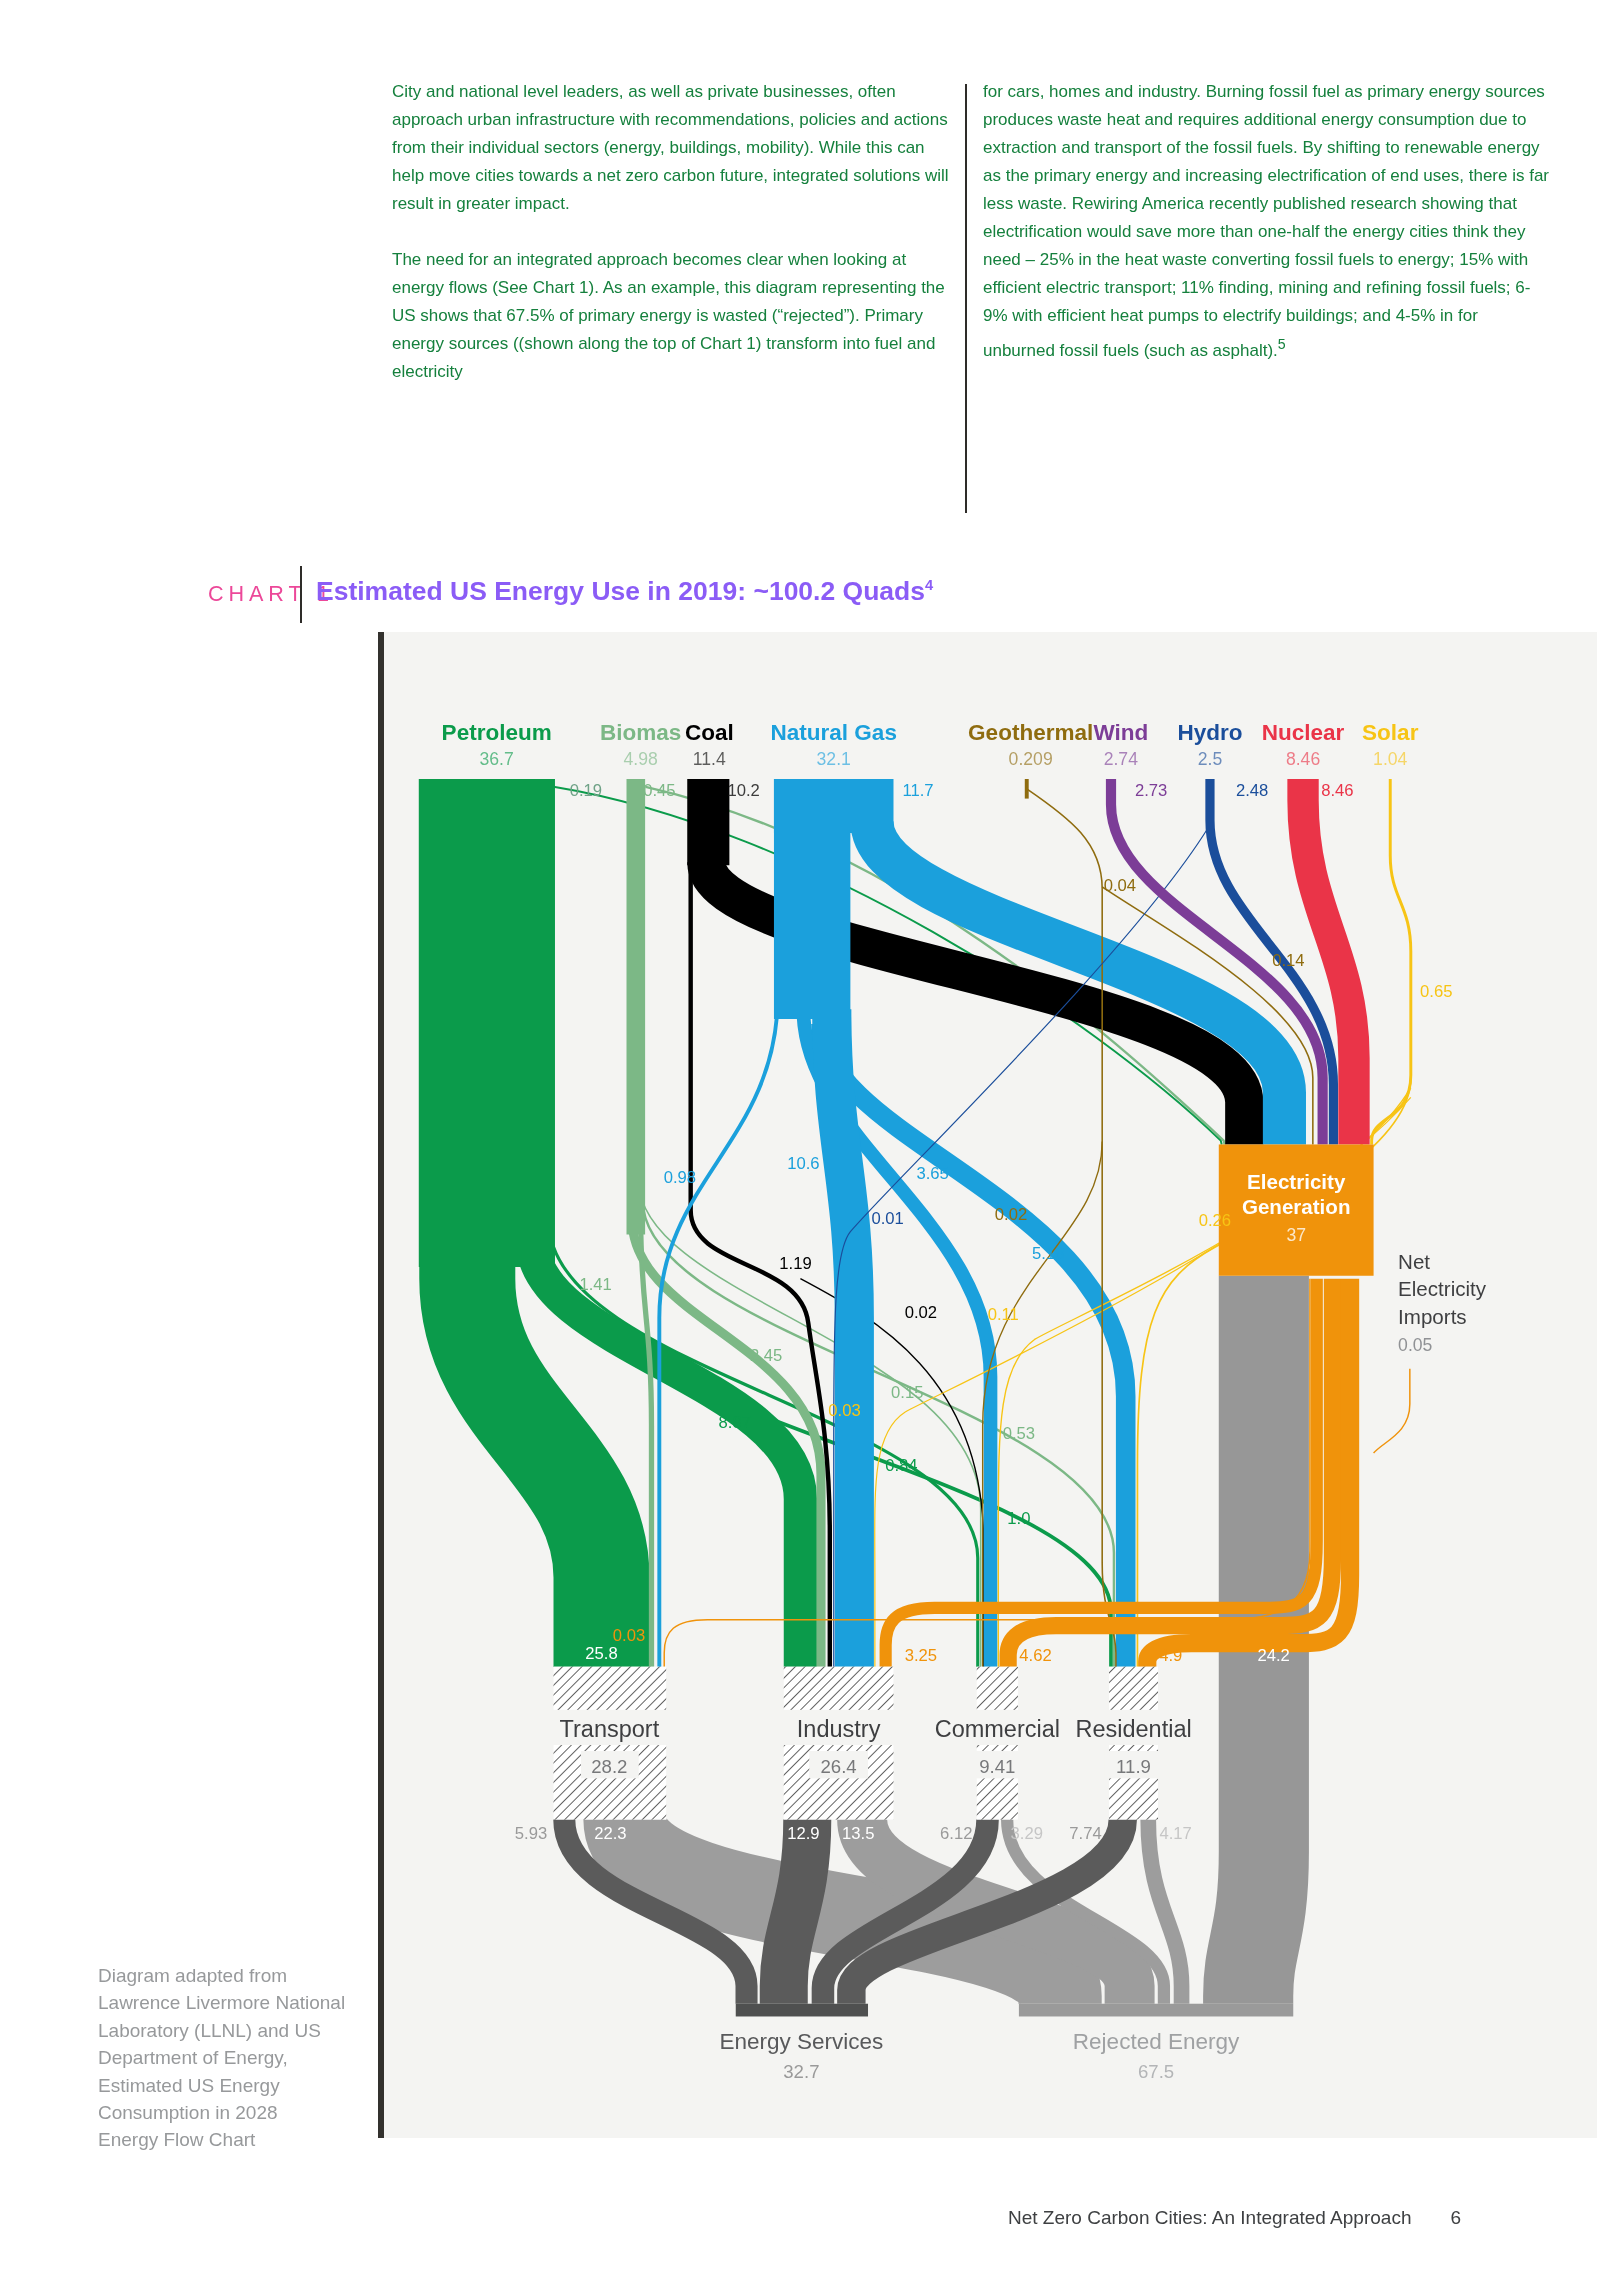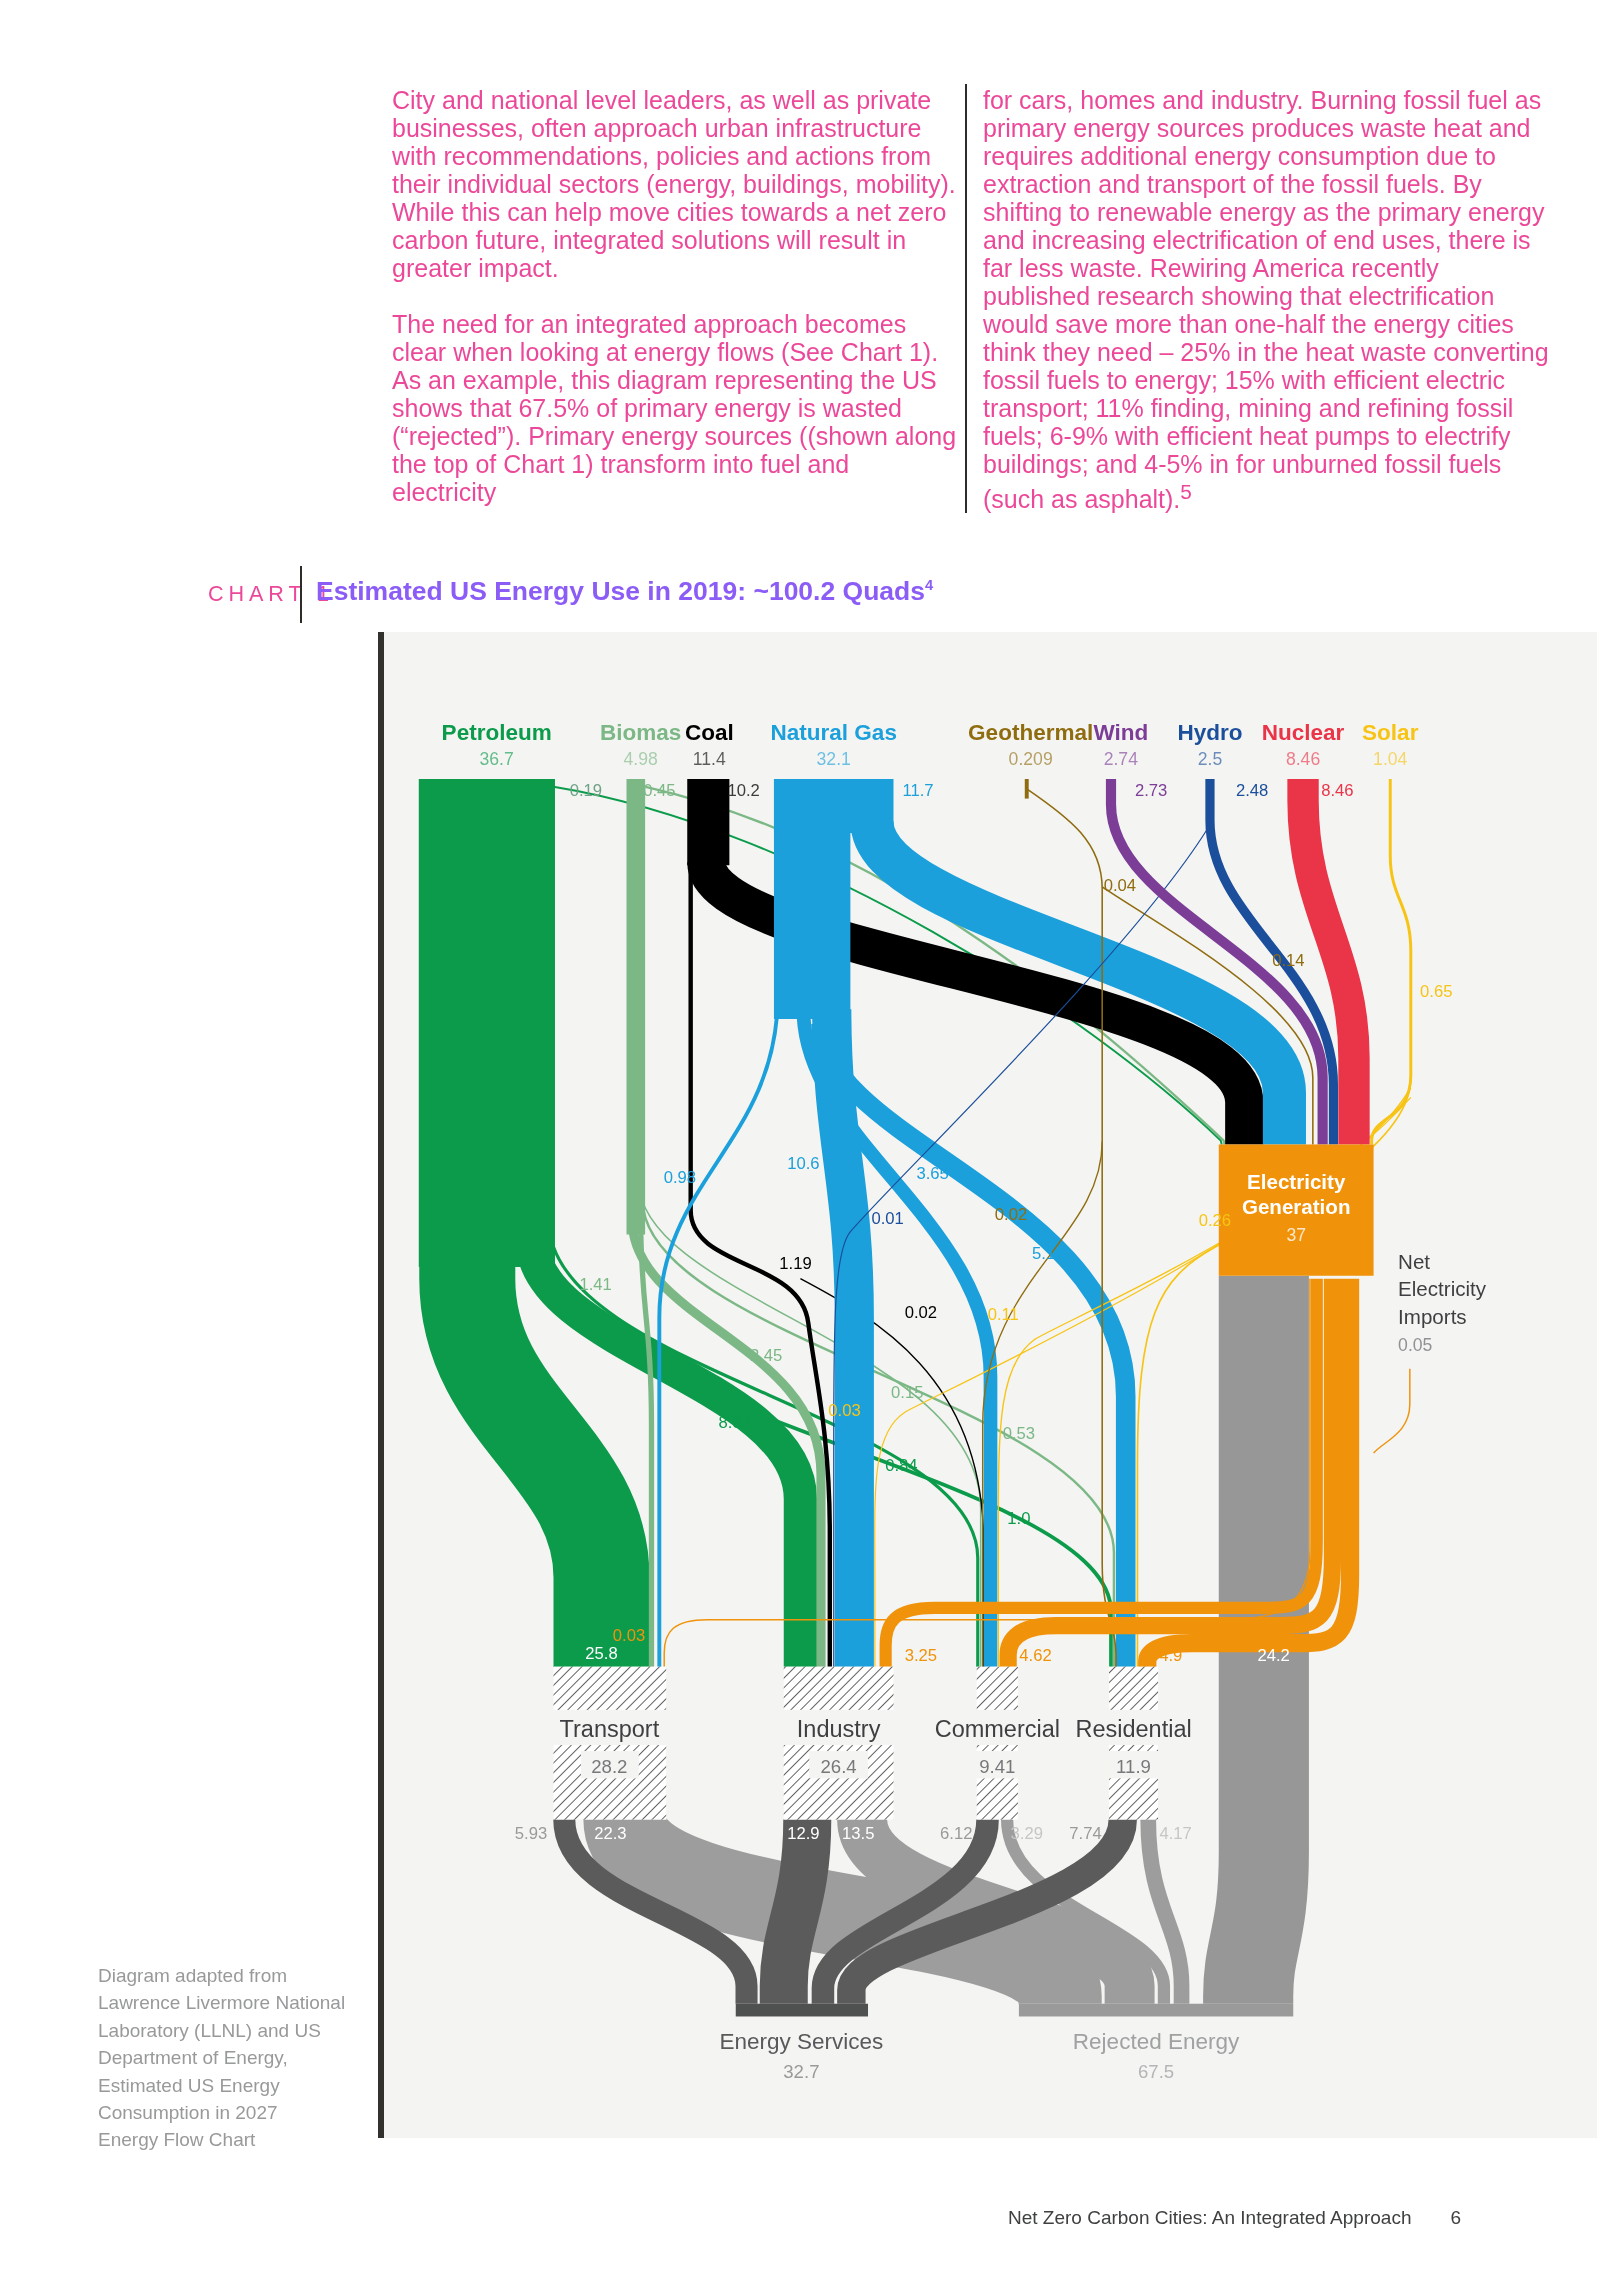--- a/index.html
+++ b/index.html
@@ -1,20 +1,20 @@
 <!DOCTYPE html>
 <html><head>
 <meta charset="utf-8">
 <style>
   html,body{margin:0;padding:0}
   body{
     width:1621px;height:2293px;position:relative;background:#ffffff;
     font-family:"Liberation Sans",sans-serif;color:#5B5C5E;
   }
-  .col{position:absolute;top:86px;font-size:25px;line-height:28px;color:#ec4899}
+  .col{position:absolute;top:78px;font-size:17px;line-height:28px;color:#15803d}
   .col p{margin:0 0 28px 0}
   #col-left{left:392px;width:568px}
   #col-right{left:983px;width:567px}
   .divider-v{position:absolute;left:965px;top:84px;width:2px;height:429px;background:#2E2C29}
   #chart-label{position:absolute;left:208px;top:581px;font-size:21.6px;letter-spacing:4.9px;color:#ec4899}
   .title-div{position:absolute;left:300px;top:566px;width:2px;height:57px;background:#2E2C29}
   #chart-title{position:absolute;left:316px;top:576px;font-size:26.5px;font-weight:bold;color:#8b5cf6}
   #chart-title sup{font-size:14.7px}
   #chart-area{position:absolute;left:378px;top:632px;width:1219px;height:1506px;background:#F4F4F2;border-left:6.9px solid #33312E;box-sizing:border-box}
   #caption{position:absolute;left:98px;top:1962px;width:304px;font-size:19px;line-height:27.4px;color:#97999B;white-space:pre-line}
@@ -229,20 +229,20 @@
   <text class="bott" fill="#9FA1A3" x="788" y="1446">Rejected Energy</text>
   <text class="botv" fill="#B3B5B7" x="788" y="1476">67.5</text>
 </svg>
 </div>
 
 <div id="caption">Diagram adapted from
 Lawrence Livermore National
 Laboratory (LLNL) and US
 Department of Energy,
 Estimated US Energy
-Consumption in 2027
+Consumption in 2028
 Energy Flow Chart</div>
 
 <div id="footer">
   <span>Net Zero Carbon Cities: An Integrated Approach</span>
   <span>6</span>
 </div>
 
 
 </body></html>

